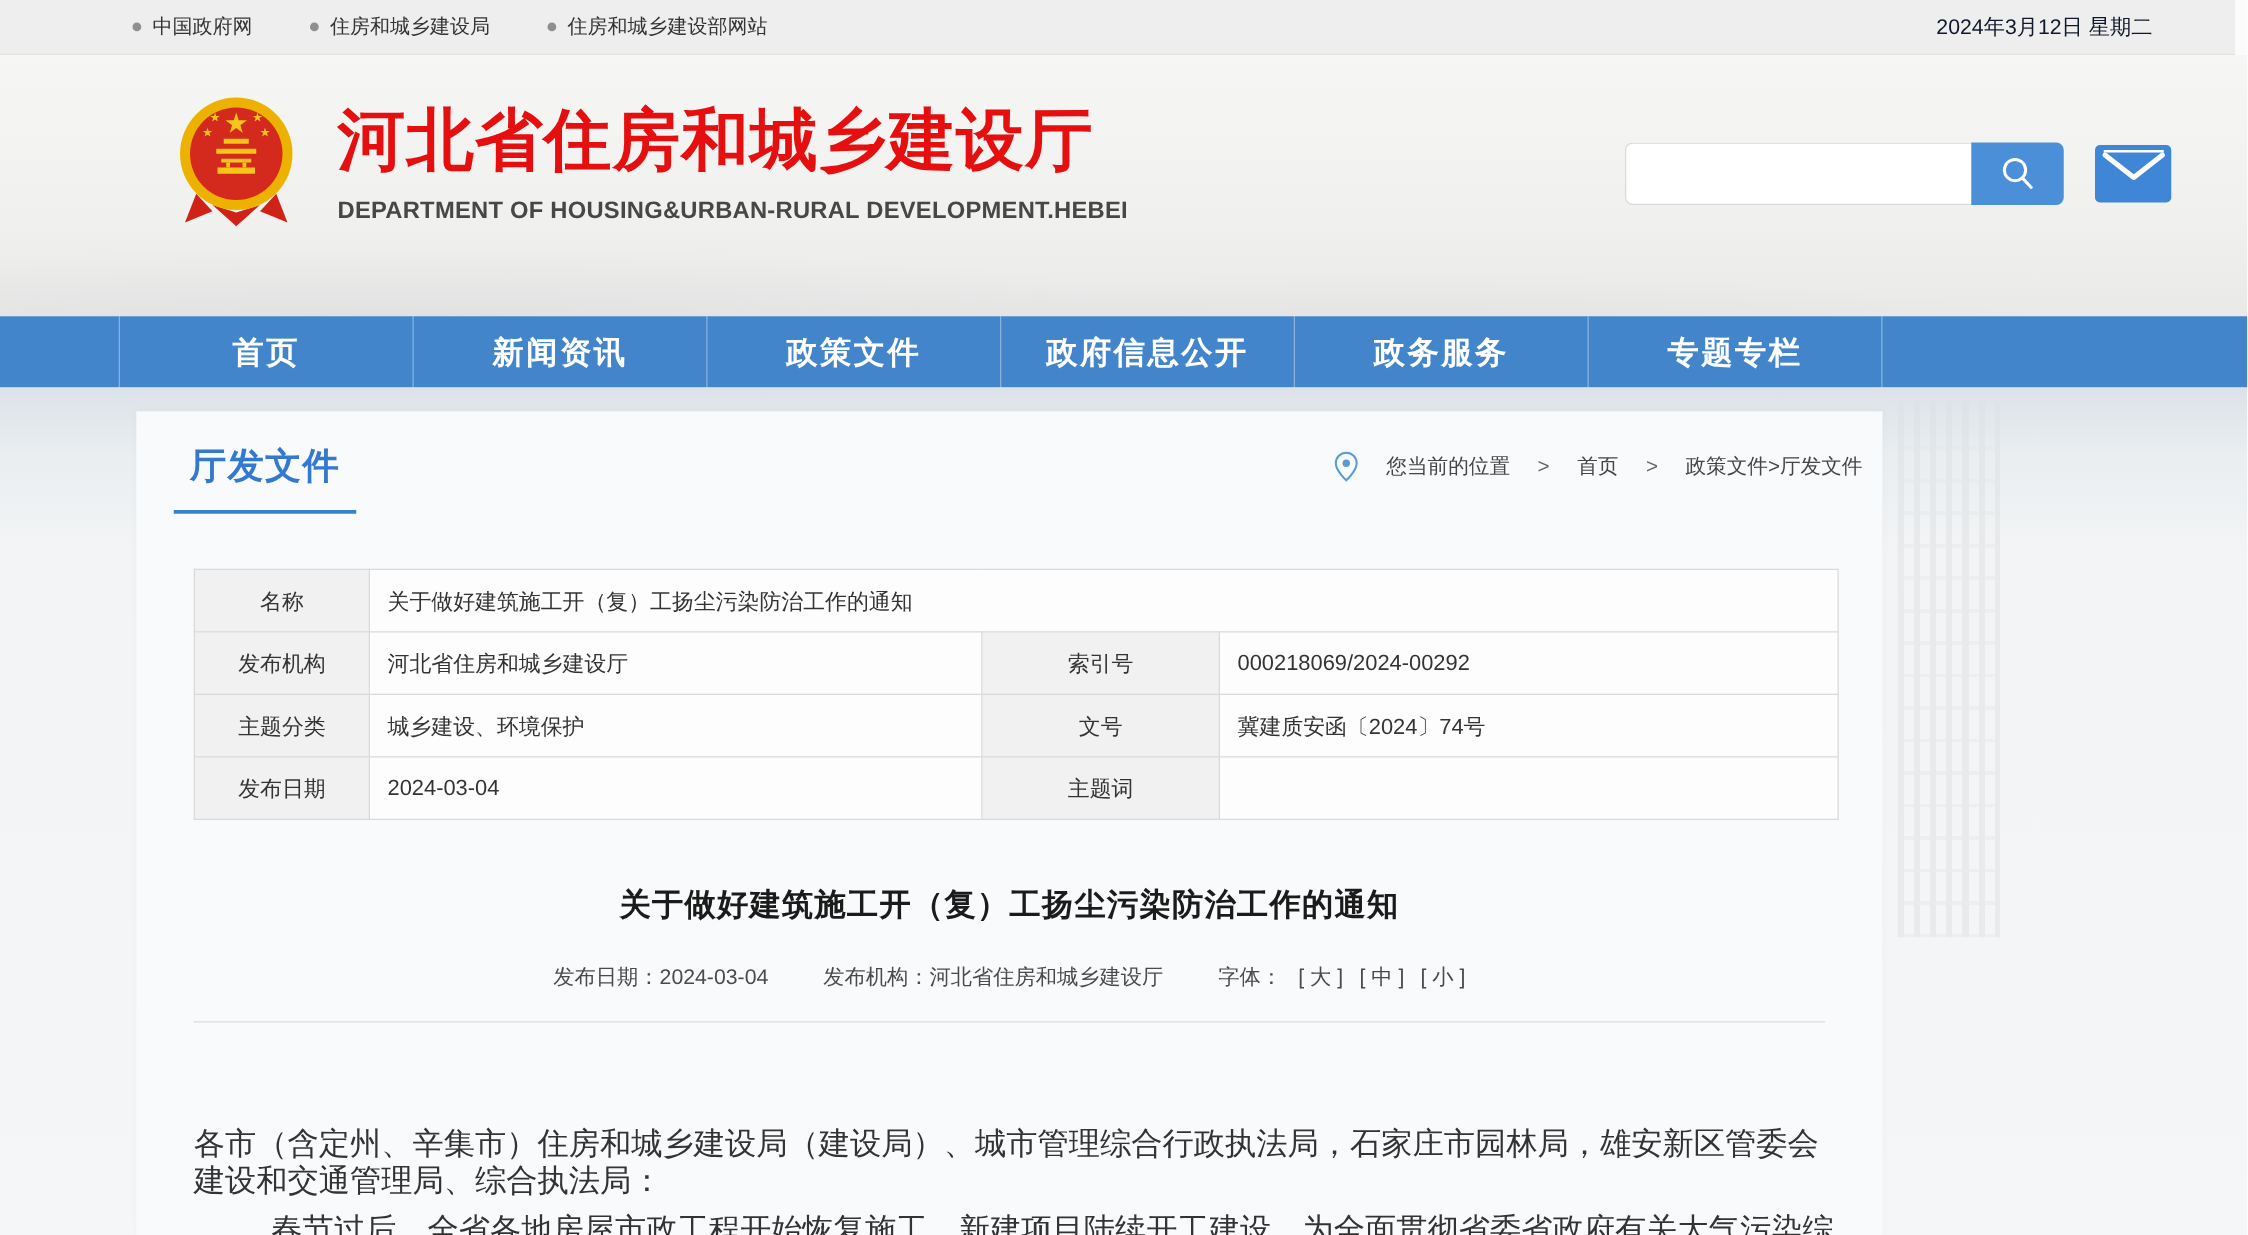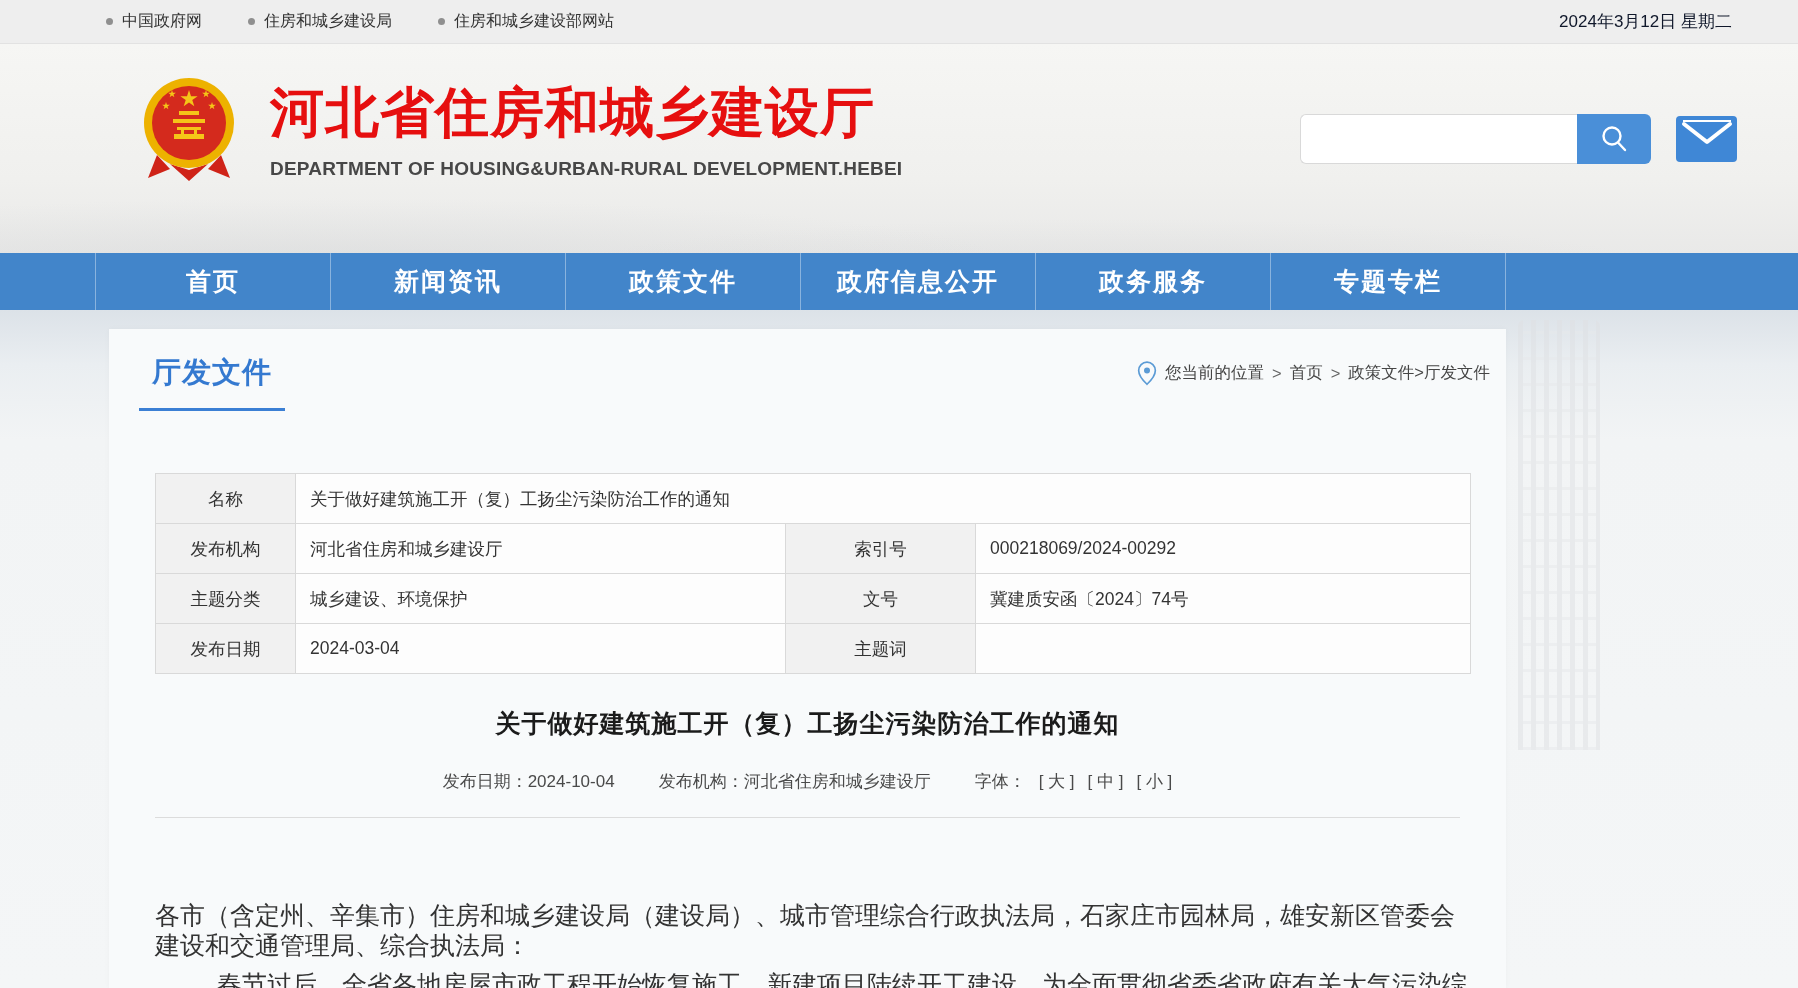--- a/index.html
+++ b/index.html
@@ -4,21 +4,21 @@
 <style>
   * { margin:0; padding:0; box-sizing:border-box; }
   html,body { background:#ffffff; }
   .page {
     position:relative; width:1798px; height:988px; overflow:hidden;
     font-family:"Liberation Sans","DejaVu Sans",sans-serif; background:#fbfbfb;
   }
 
   
   .topbar {
-    position:absolute; left:0; top:0; right:0; height:44px;
+    position:absolute; left:0; top:0; right:10px; height:44px;
     background:#eeeeee; border-bottom:1px solid #e2e2e2;
     display:flex; align-items:center; padding:0 66px 0 106px;
   }
   .toplink { display:flex; align-items:center; gap:9px; margin-right:46px; font-size:16px; color:#333; cursor:pointer; }
   .dot { width:7px; height:7px; border-radius:50%; background:#8f8f8f; flex:0 0 auto; }
   .topdate { margin-left:auto; color:#0f172a; font-size:17px; }
 
   
   .header {
     position:absolute; top:44px; left:0; right:0; height:209px;
@@ -73,28 +73,28 @@
   .card {
     position:absolute; left:109px; top:19px; width:1397px; height:659px;
     background:#f8fafb; overflow:hidden; box-shadow:0 0 6px rgba(0,0,0,.03);
   }
   .tab {
     position:absolute; left:30px; top:24px; padding:0 13px 15px;
     border-bottom:3px solid #3b7fd4; color:#3479d0;
     font-size:29px; font-weight:bold; letter-spacing:1px; cursor:pointer;
   }
   .crumbs {
-    position:absolute; top:31px; right:16px; display:flex; align-items:center; gap:8px;
+    position:absolute; top:31px; right:16px; display:flex; align-items:center; gap:22px;
     font-size:16.5px; color:#454545;
   }
   .crumb { cursor:pointer; }
   .crumb-sep { color:#666; }
 
   table.meta-table {
-    position:absolute; left:46px; top:144px; width:1315px;
+    position:absolute; left:46px; top:126px; width:1315px;
     border-collapse:collapse; table-layout:fixed; font-size:17.5px; color:#333;padding-left:22px;
   }
   .meta-table td { border:1px solid #d9d9d9; height:50px; }
   .meta-table td.lbl { background:#f1f1f1; text-align:center; }
   .meta-table td.val { padding:0 14px; background:#fdfdfd; }
 
   .art-title {
     position:absolute; top:378px; left:0; width:100%; text-align:center;
     font-size:25px; font-weight:bold; color:#1b1b1b; letter-spacing:1px;
   }
@@ -233,21 +233,21 @@
           <td class="val">2024-03-04</td>
           <td class="lbl">主题词</td>
           <td class="val"></td>
         </tr>
       </tbody>
         </table>
 
       <div class="art-title">关于做好建筑施工开（复）工扬尘污染防治工作的通知</div>
 
       <div class="art-meta">
-        <span>发布日期：2024-10-04</span>
+        <span>发布日期：2024-03-04</span>
         <span>发布机构：河北省住房和城乡建设厅</span>
         <span class="font-sizers">
           <span>字体：</span>
           <span class="font-sizer">[ 大 ]</span>
           <span class="font-sizer">[ 中 ]</span>
           <span class="font-sizer">[ 小 ]</span>
         </span>
       </div>
 
       <div class="divider"></div>

